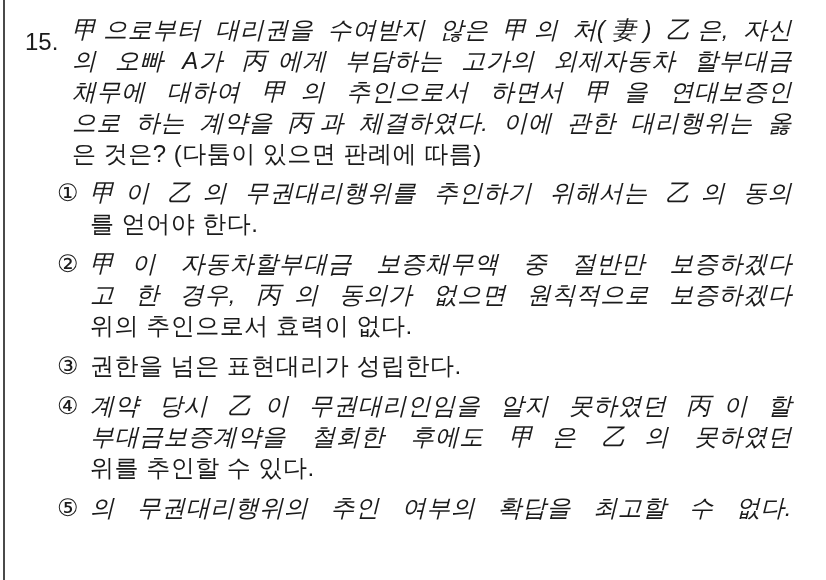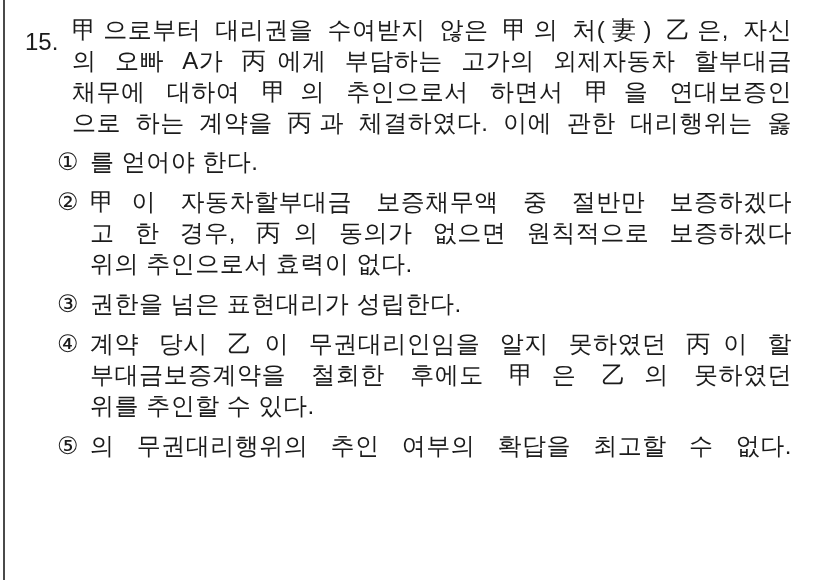--- a/index.html
+++ b/index.html
@@ -46,20 +46,21 @@
     line-height: 31px;
     height: 31px;
     letter-spacing: 0.5px;
     white-space: nowrap;
   }
   .jf {
     text-align: justify;
     text-align-last: justify;
     text-justify: inter-word;
     white-space: normal;
+    font-style: italic;
   }
   .options {
     margin-top: 8px;
     margin-left: 90px;
     width: 702px;
   }
   .option {
     position: relative;
     margin-bottom: 9px;
   }
@@ -77,26 +78,28 @@
 <div class="left-rule"></div>
 
 <div class="content">
 
   <div class="question">
     <span class="q-num">15.</span>
     <div class="line jf">甲으로부터 대리권을 수여받지 않은 甲의 처(妻) 乙은, 자신</div>
     <div class="line jf">의 오빠 A가 丙에게 부담하는 고가의 외제자동차 할부대금</div>
     <div class="line jf">채무에 대하여 甲의 추인으로서 하면서 甲을 연대보증인</div>
     <div class="line jf">으로 하는 계약을 丙과 체결하였다. 이에 관한 대리행위는 옳</div>
+    <div class="line">은 것은? (다툼이 있으면 판례에 따름)</div>
   </div>
 
   <div class="options">
 
     <div class="option">
       <span class="opt-marker">①</span>
+      <div class="line jf">甲이 乙의 무권대리행위를 추인하기 위해서는 乙의 동의</div>
       <div class="line">를 얻어야 한다.</div>
     </div>
 
     <div class="option">
       <span class="opt-marker">②</span>
       <div class="line jf">甲이 자동차할부대금 보증채무액 중 절반만 보증하겠다</div>
       <div class="line jf">고 한 경우, 丙의 동의가 없으면 원칙적으로 보증하겠다</div>
       <div class="line">위의 추인으로서 효력이 없다.</div>
     </div>
 

